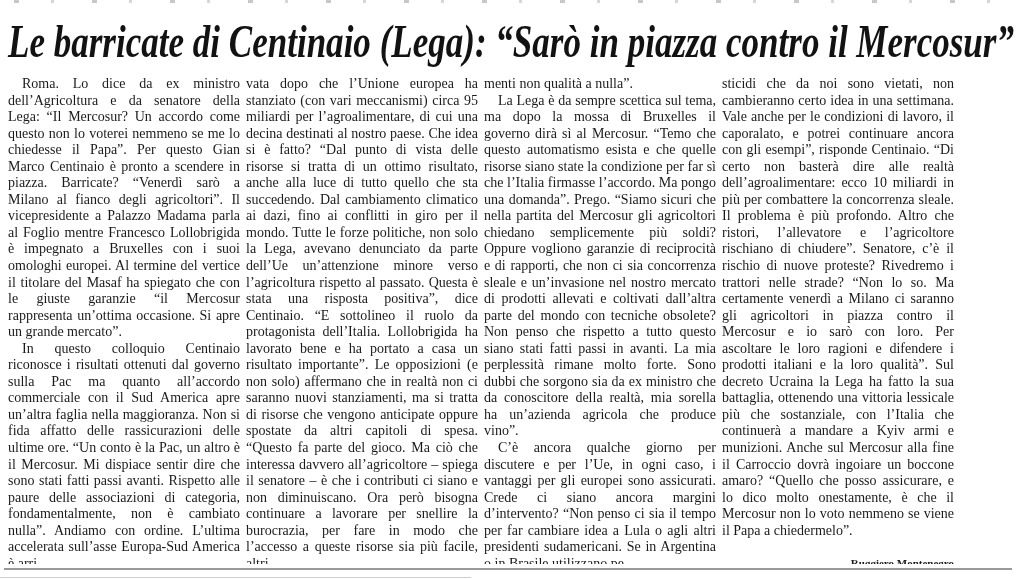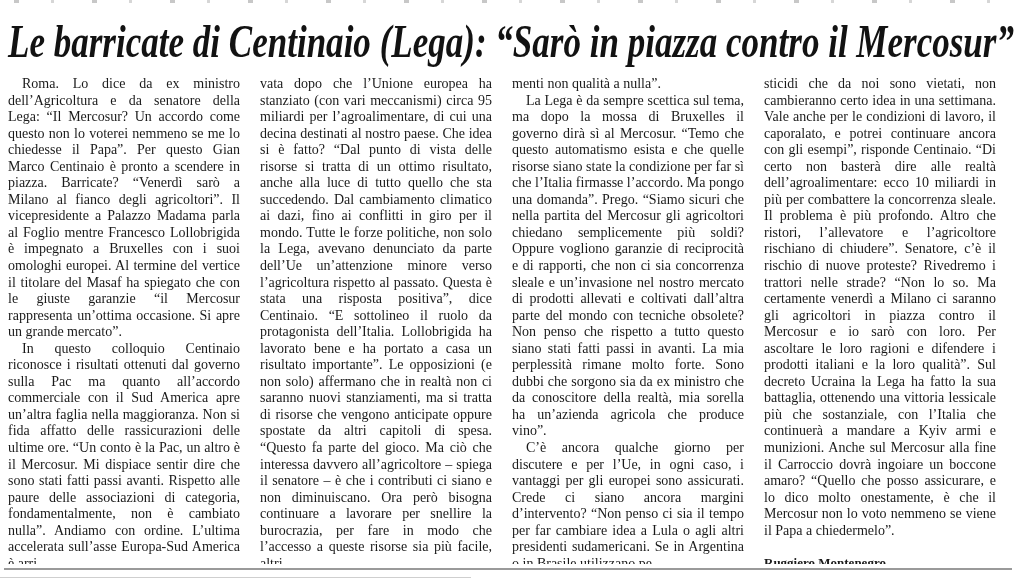--- a/index.html
+++ b/index.html
@@ -34,21 +34,21 @@
   }
   .headline svg { display: block; }
   .headline text {
     font-family: "Liberation Serif", serif;
     font-style: italic;
     font-weight: bold;
     fill: #121212;
   }
   .columns {
     display: flex;
-    gap: 20px;
+    gap: 6px;
     padding: 2px 8px 0 8px;
     height: 488px;
     overflow: hidden;
   }
   .col {
     width: 232px;
     flex: 0 0 232px;
     font-size: 14px;
     line-height: 16.55px;
     text-align: justify;
@@ -57,23 +57,24 @@
   }
   .col p {
     margin: 0;
     padding: 0;
   }
   .col p.indent {
     text-indent: 14px;
   }
   .byline {
     font-weight: bold;
+    text-align: right;
     padding-right: 6px;
     margin-top: 16px !important;
-    font-size: 13px;
+    font-size: 11px;
   }
   .bottom-rule {
     position: absolute;
     left: 4px;
     right: 12px;
     bottom: 9px;
     border-top: 2px solid #9a9a9a;
   }
   .bottom-rule-faint {
     position: absolute;

